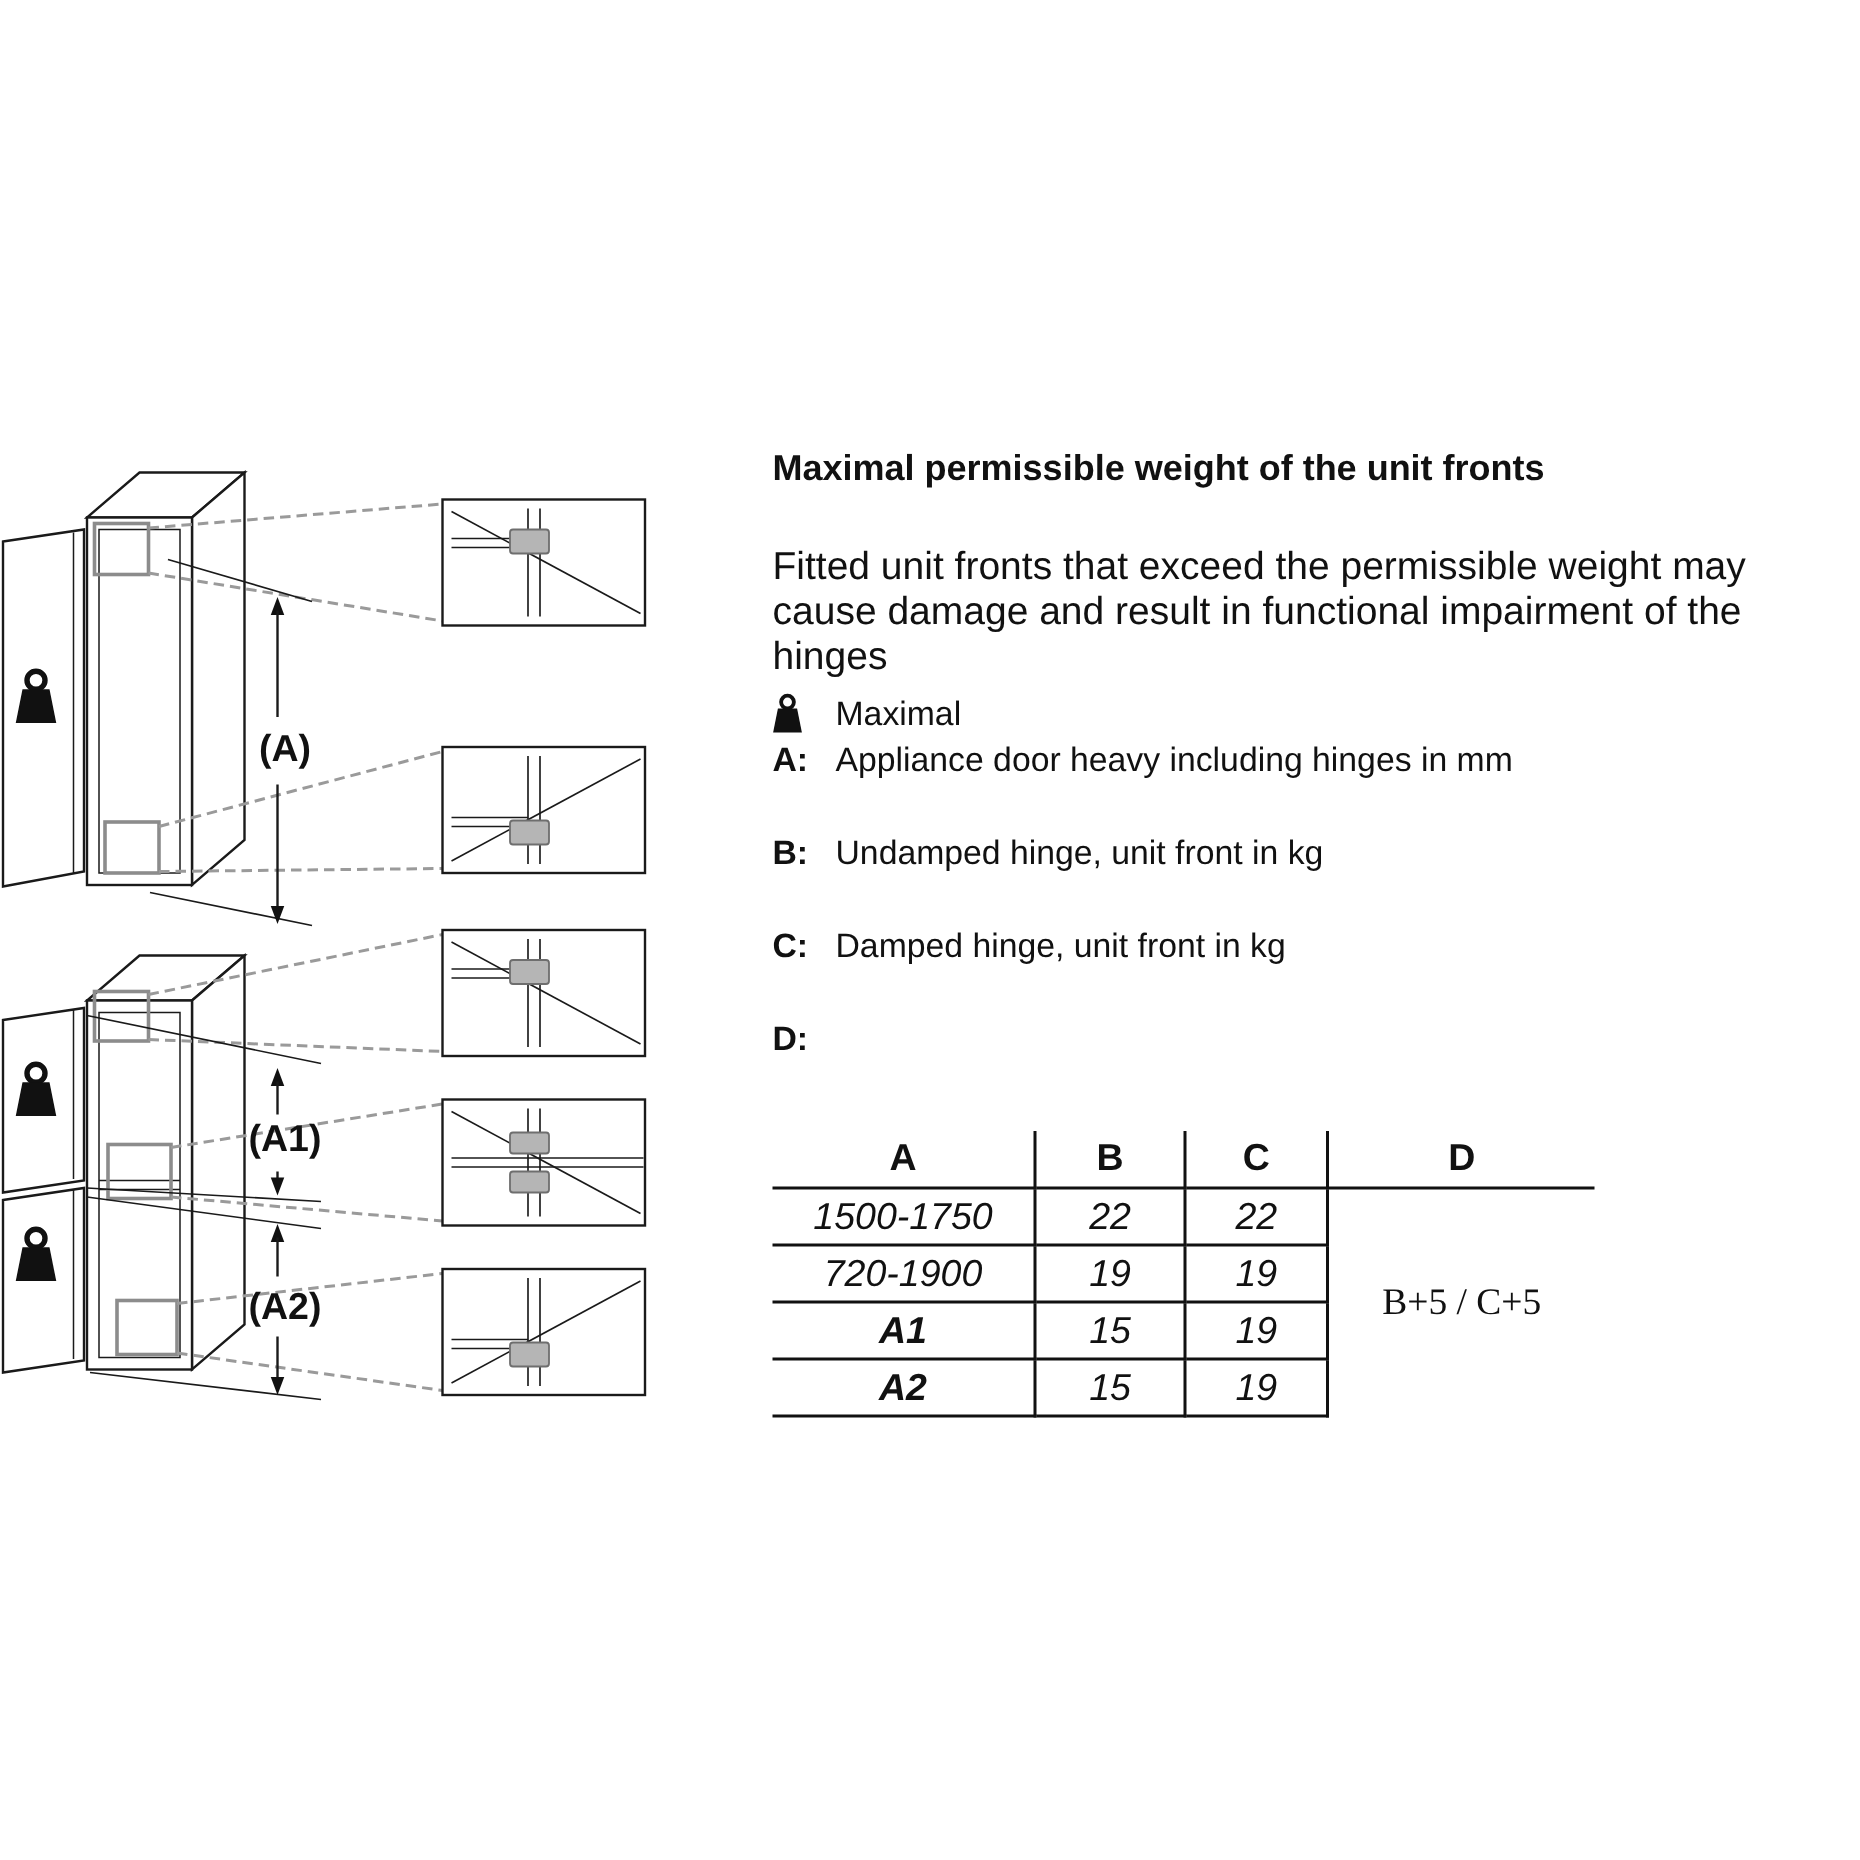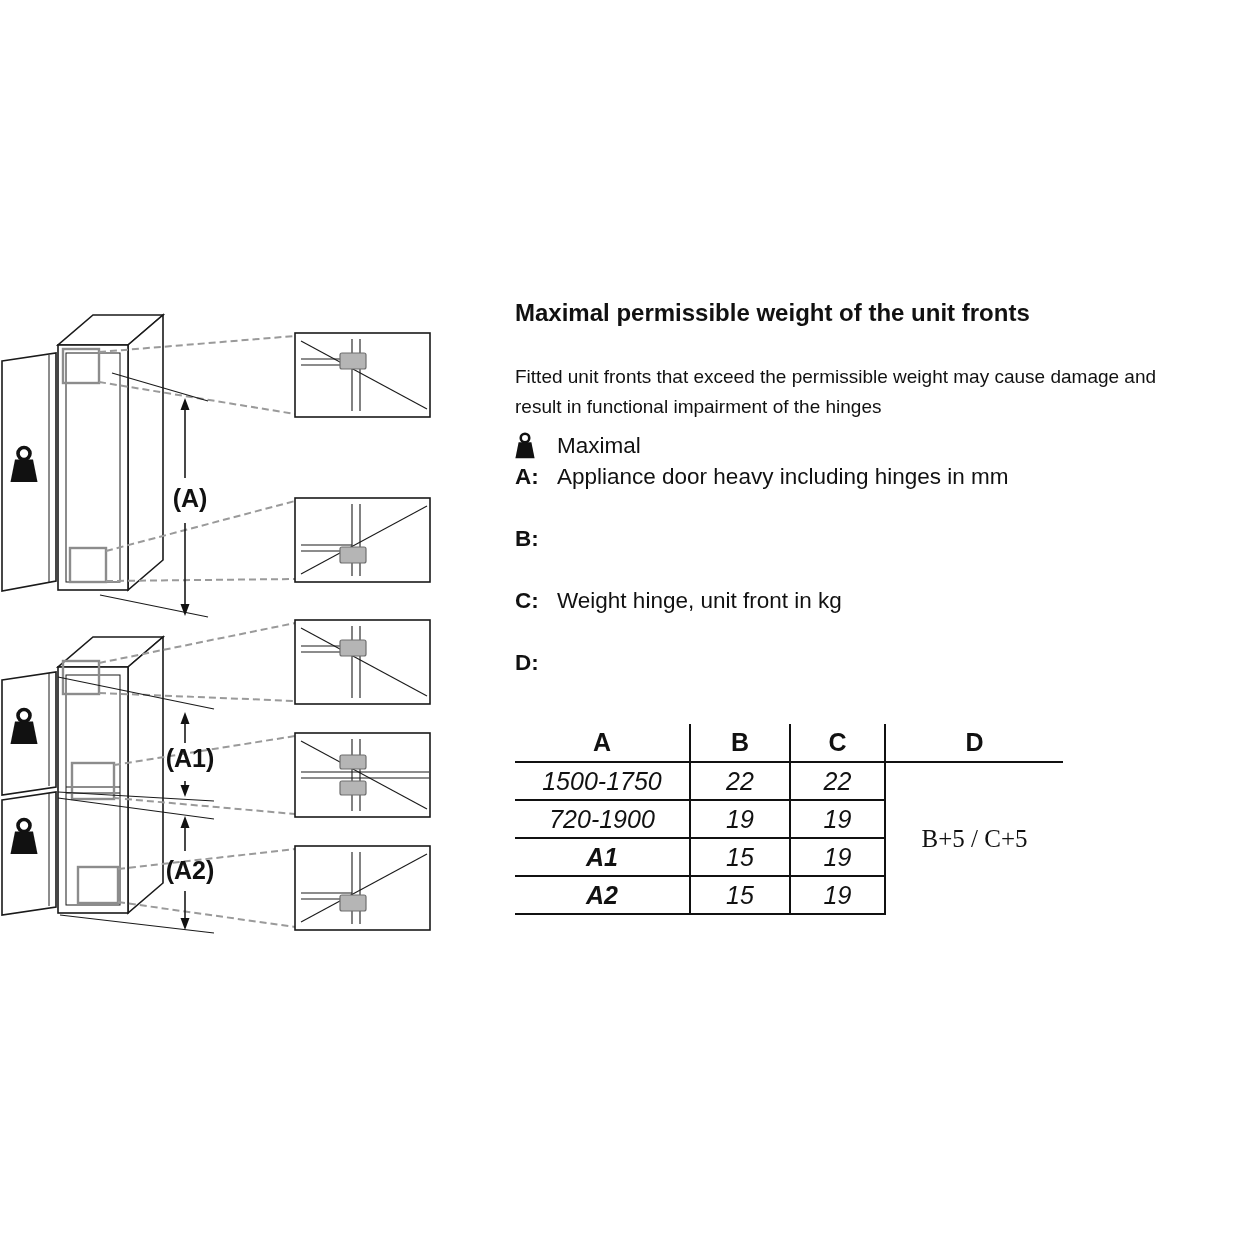--- a/index.html
+++ b/index.html
@@ -11,21 +11,21 @@
   }
   .page { position:relative; width:1240px; height:1240px; background:#fff; overflow:hidden; }
 
   
   .diagram { position:absolute; left:0; top:295px; width:480px; height:660px; }
   .diagram text { font-family:"Liberation Sans", sans-serif; font-weight:bold; font-size:25px; fill:#111; stroke:none; }
 
   
   .content { position:absolute; left:515px; top:298px; width:730px; }
   .title { font-size:24px; font-weight:bold; line-height:30px; margin-bottom:34px; }
-  .intro { font-size:19px; line-height:30px; width:665px; margin-bottom:8px; }
+  .intro { font-size:26px; line-height:30px; width:665px; margin-bottom:8px; }
 
   .legend-row { display:flex; align-items:flex-start; font-size:22.5px; line-height:31px; }
   .legend-row .key { font-weight:bold; flex:0 0 42px; }
   .legend-row.spaced { margin-top:31px; }
   .weight-glyph { flex:0 0 42px; display:flex; align-items:center; }
   svg.w-icon { width:20px; height:27px; margin-top:2px; display:block; }
 
   
   .spec-table { border-collapse:collapse; margin-top:46px; font-size:25px; }
   .spec-table th, .spec-table td { text-align:center; padding:2px 6px; height:38px; font-weight:normal; }
@@ -209,24 +209,25 @@
             </svg>
         </span>
         <span>Maximal</span>
       </div>
       <div class="legend-row">
         <span class="key">A:</span>
         <span>Appliance door heavy including hinges in mm</span>
       </div>
       <div class="legend-row spaced">
         <span class="key">B:</span>
+        <span>Undamped hinge, unit front in kg</span>
       </div>
       <div class="legend-row spaced">
         <span class="key">C:</span>
-        <span>Weight hinge, unit front in kg</span>
+        <span>Damped hinge, unit front in kg</span>
       </div>
       <div class="legend-row spaced">
         <span class="key">D:</span>
       </div>
     </div>
 
     <table class="spec-table">
       <thead>
         <tr>
           <th class="ca">A</th>

